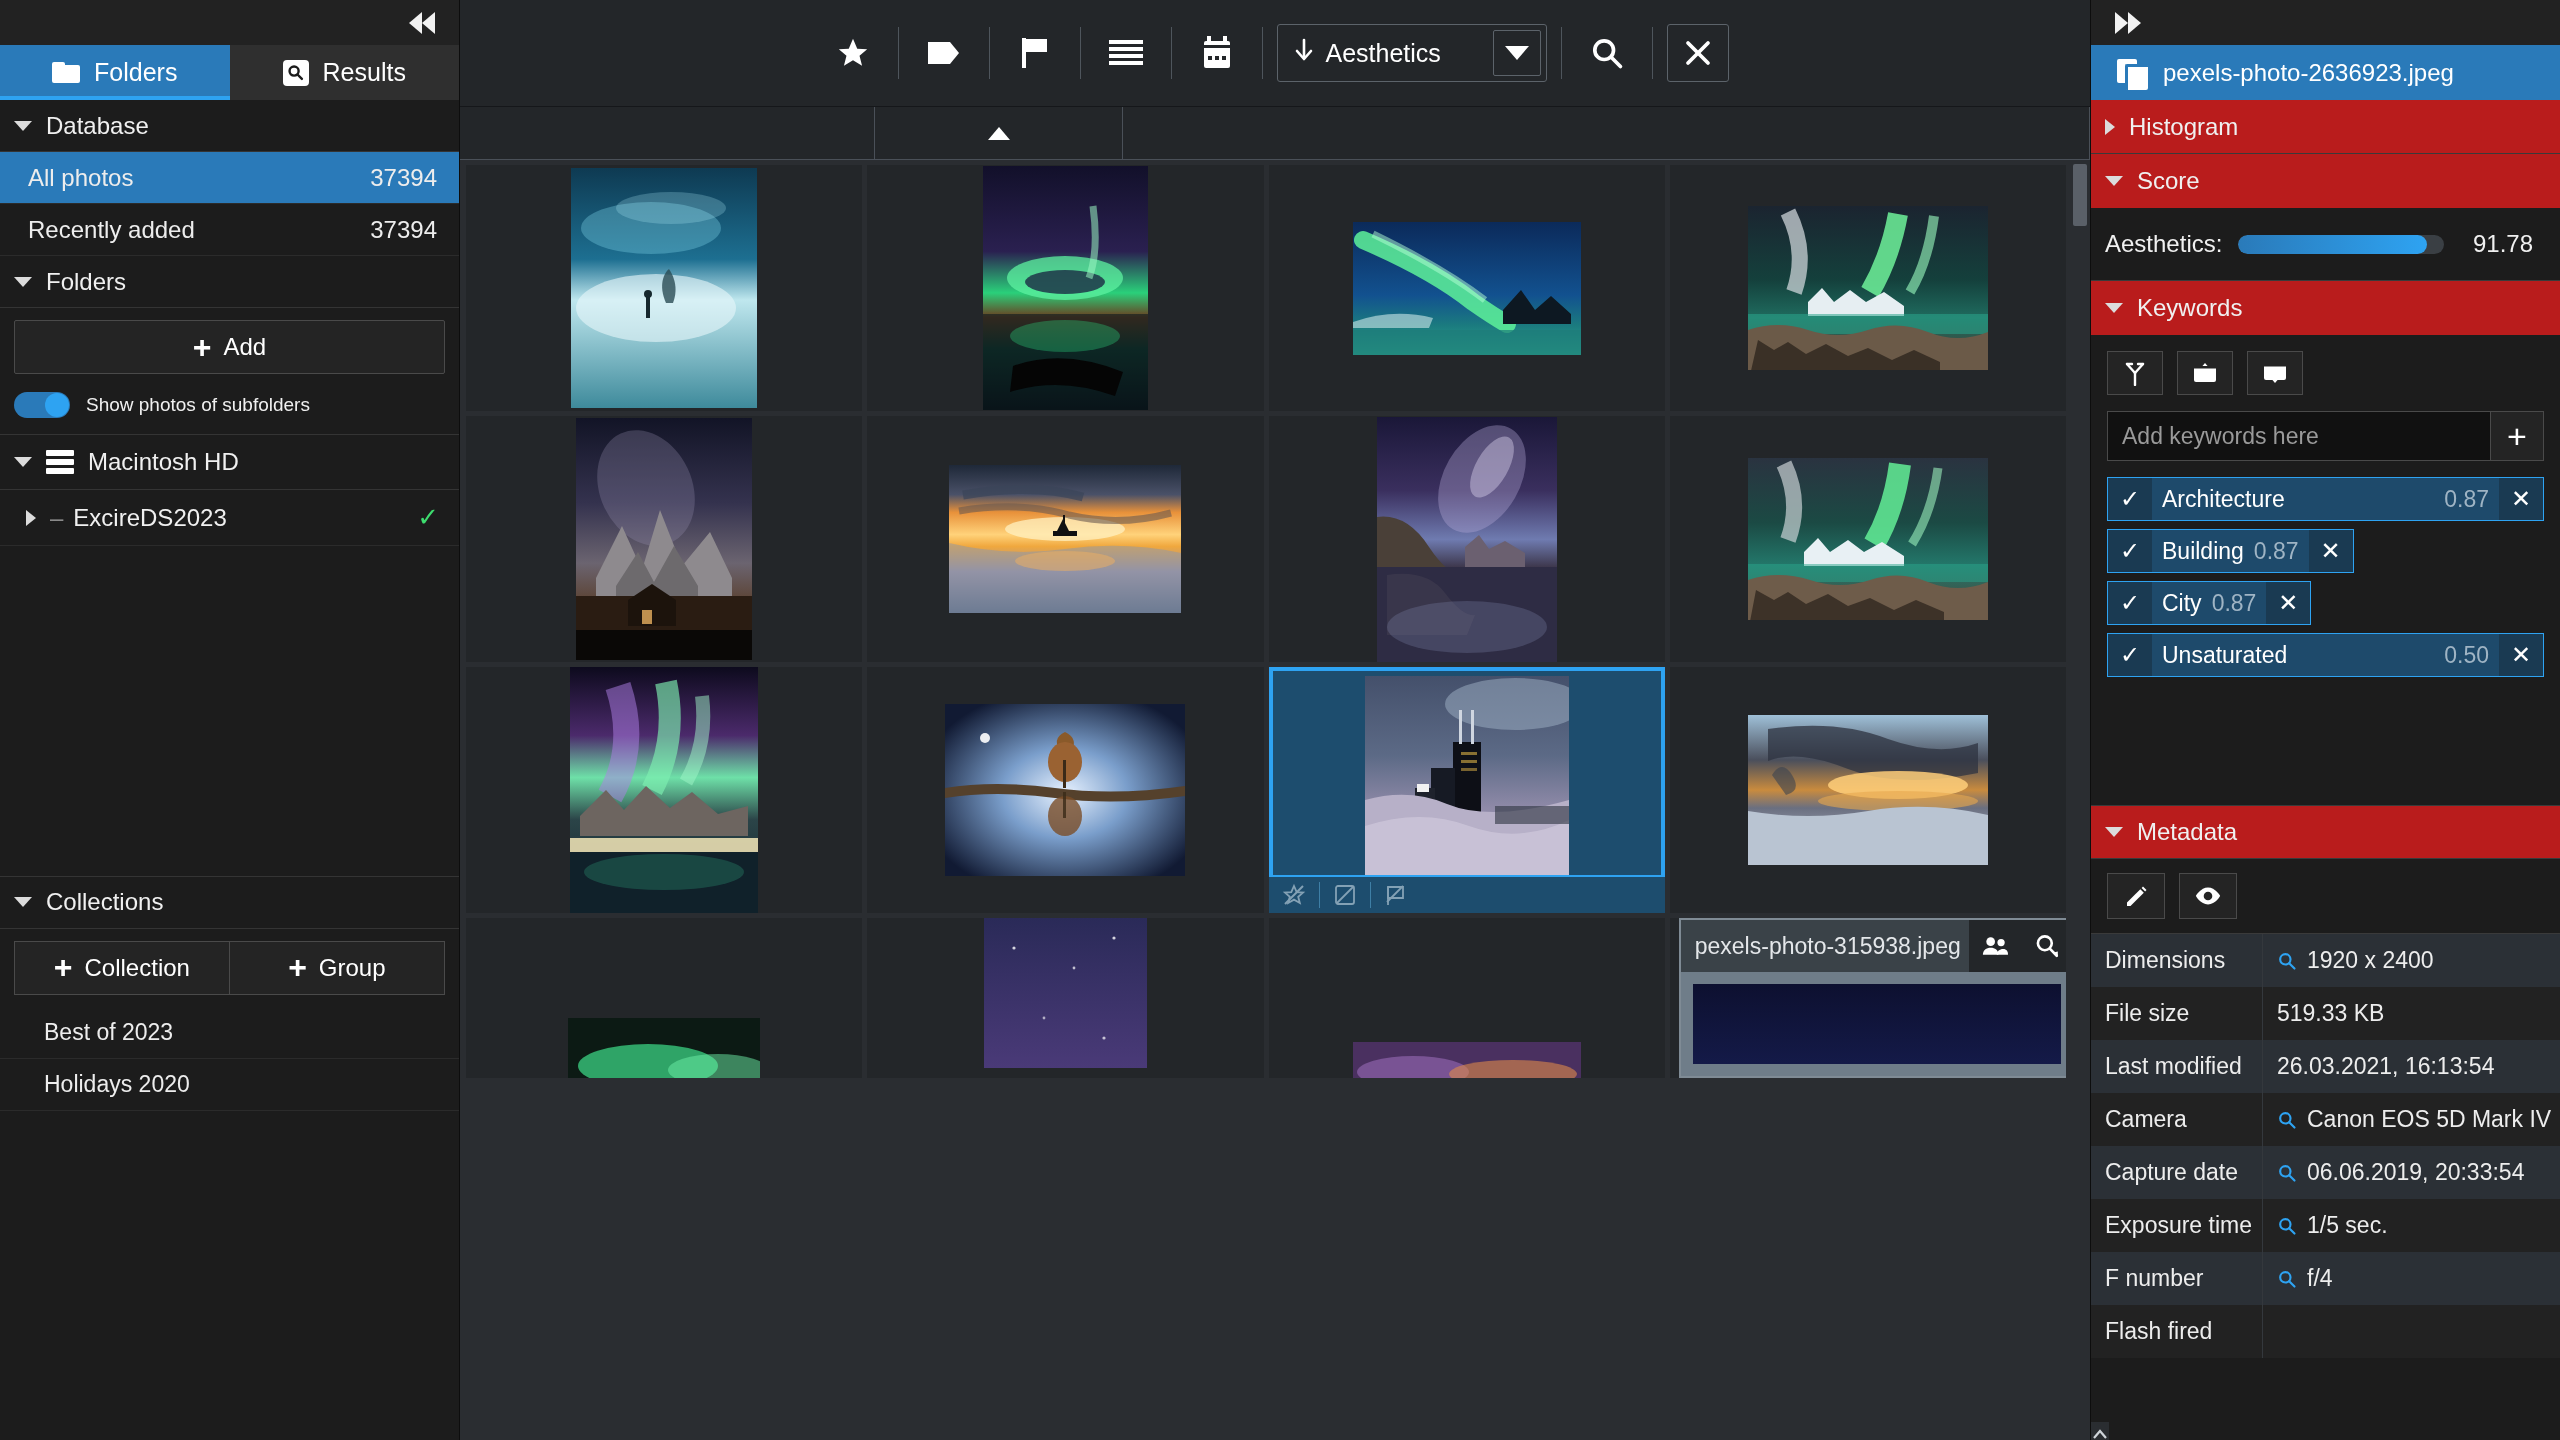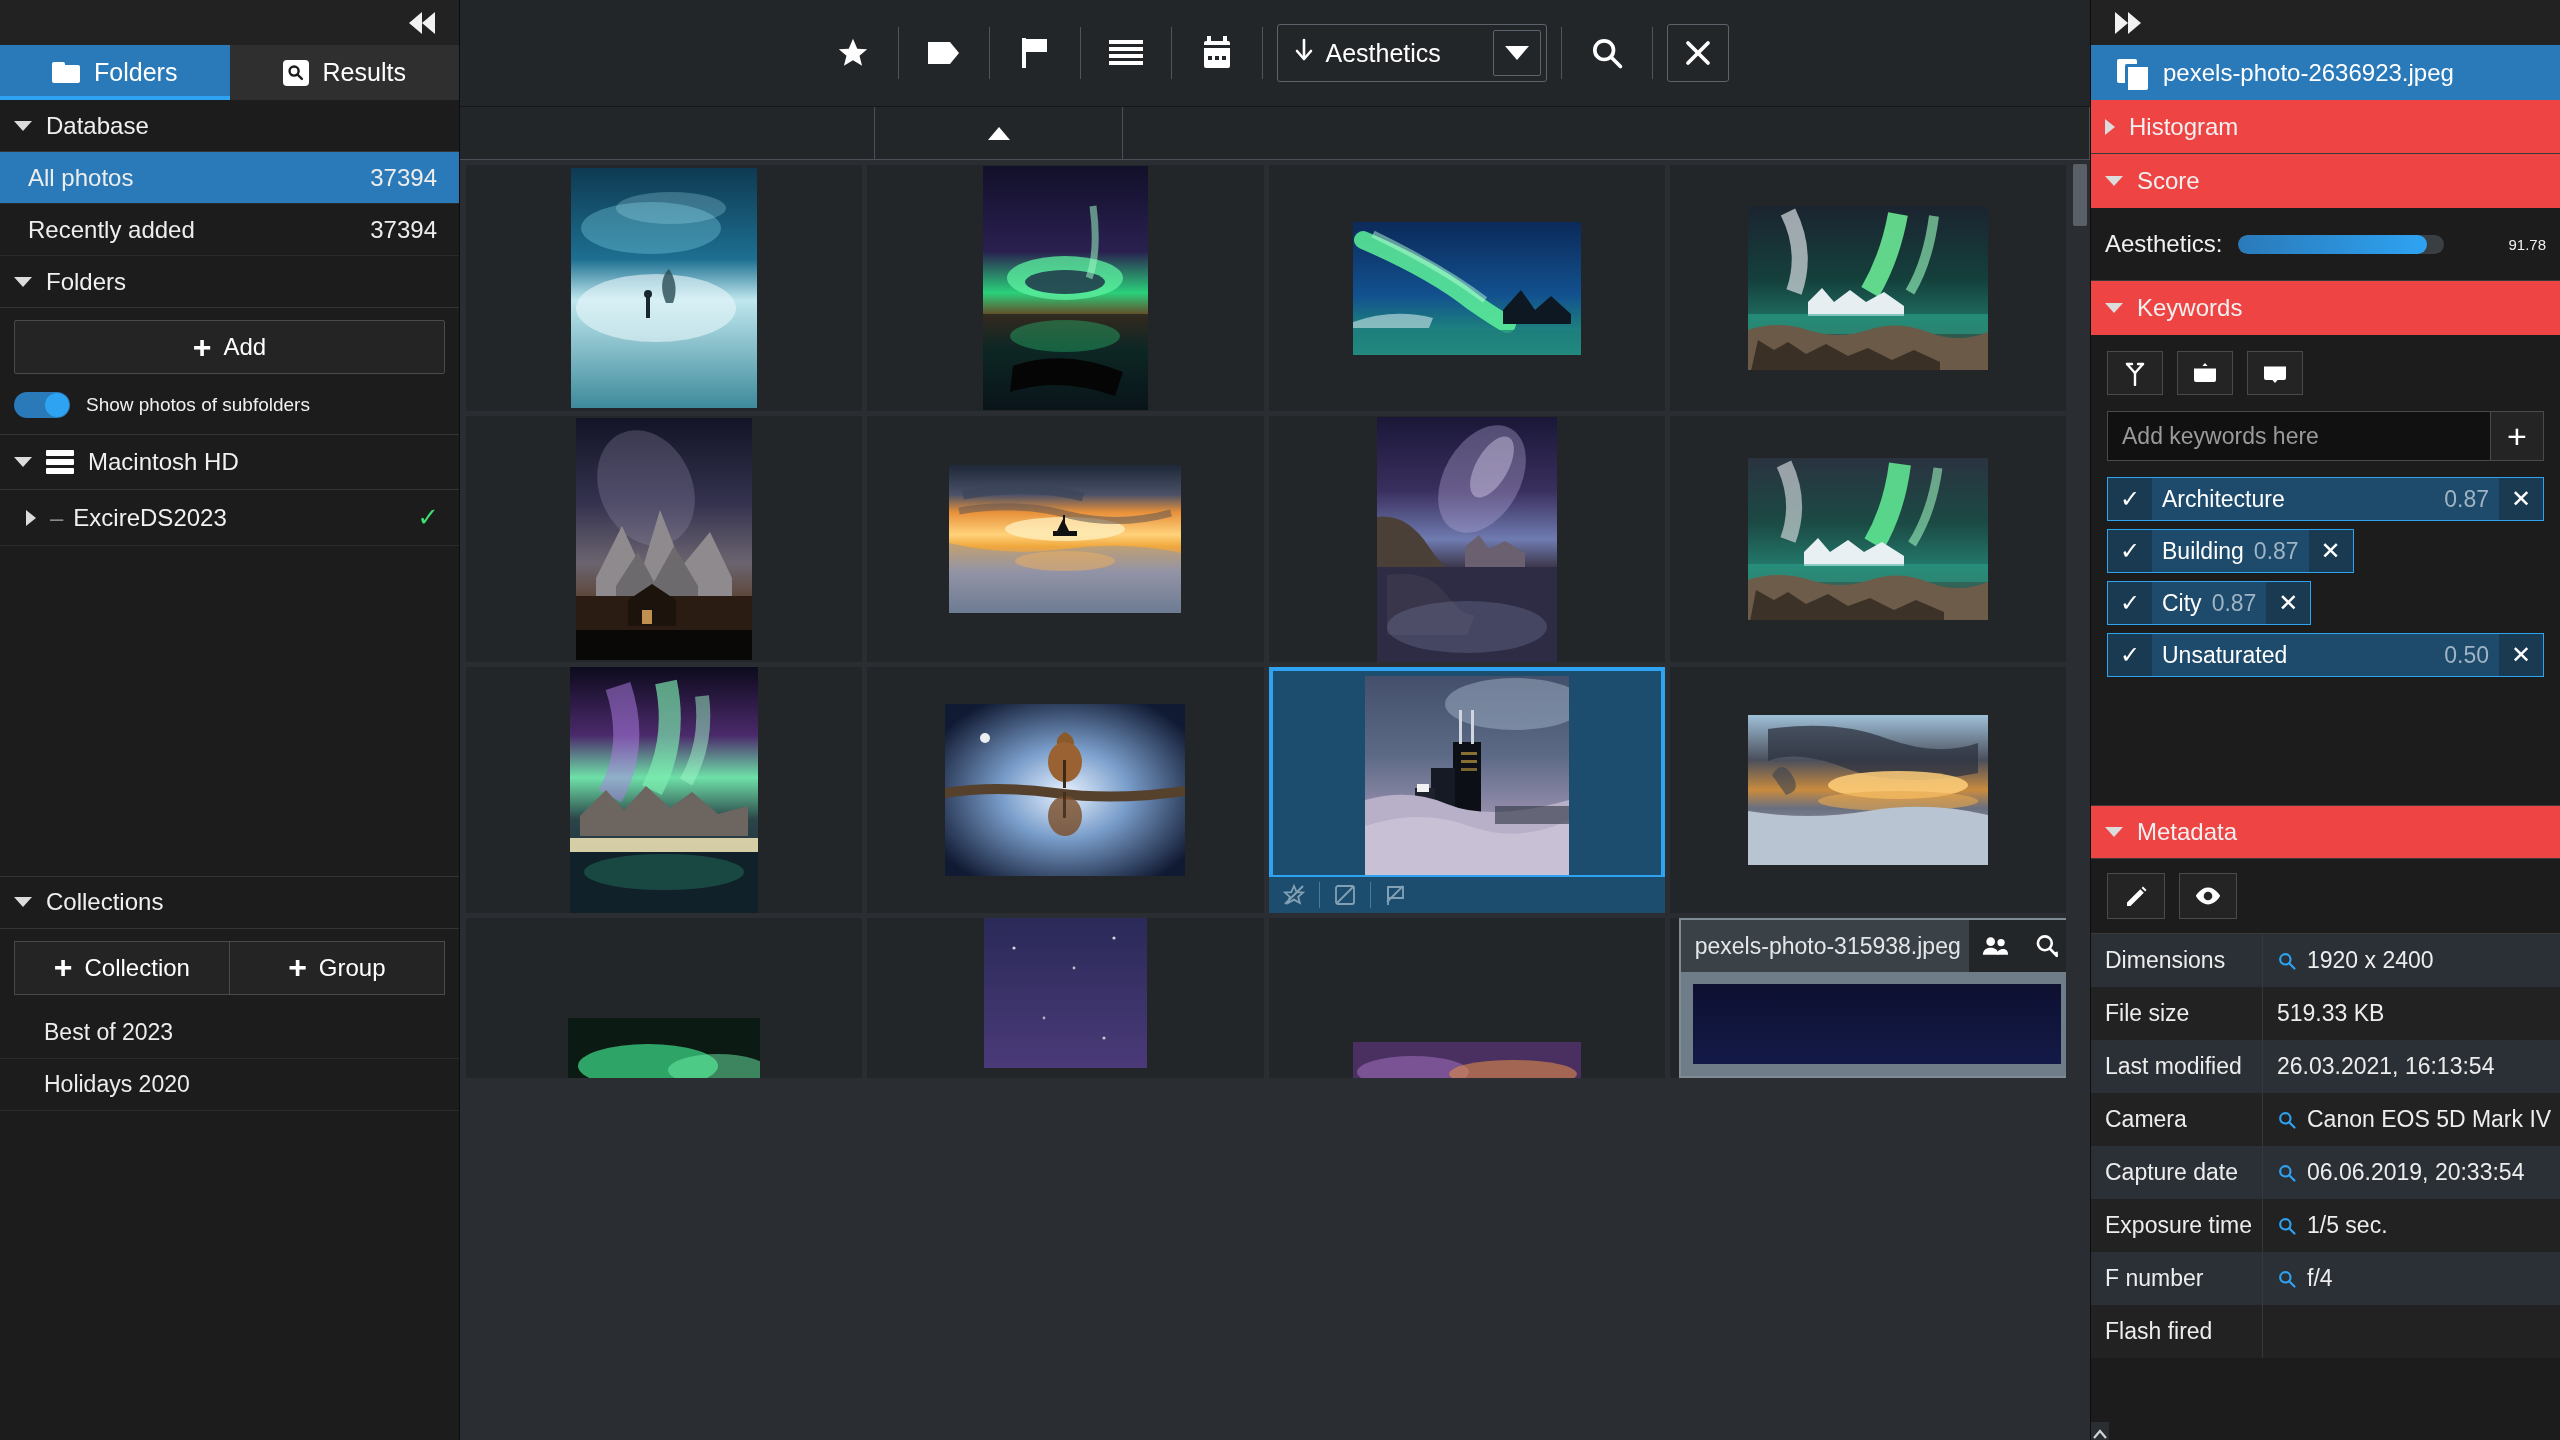--- a/index.html
+++ b/index.html
@@ -171,29 +171,29 @@
   .tri-r { width:0;height:0;border-top:11px solid transparent;border-bottom:11px solid transparent;border-left:13px solid #f2f2f2; }
   .rp-file {
     height:55px; background:#2a7ab9; display:flex;align-items:center;gap:16px;
     padding-left:26px; font-size:24px; color:#fff; cursor:pointer;
   }
   .docs-icon { width:30px;height:28px;position:relative;flex:0 0 30px; }
   .docs-icon::before{content:"";position:absolute;left:0;top:0;width:20px;height:24px;background:#fff;border-radius:2px;}
   .docs-icon::after{content:"";position:absolute;left:8px;top:5px;width:20px;height:23px;background:#fff;border-radius:2px;border-left:3px solid #2a7ab9;border-top:3px solid #2a7ab9;}
   .rp-sec {
     height:54px; display:flex;align-items:center;gap:14px;padding-left:14px;
-    font-size:24px;color:#f0f0f0;background:#ef4444;border-bottom:1px solid #3a3a3a;
+    font-size:24px;color:#f0f0f0;background:#b91c1c;border-bottom:1px solid #3a3a3a;
     cursor:pointer;
   }
   .rp-sec.noborder { border-bottom:none; }
   .score-body { padding: 22px 14px 22px 14px; border-bottom:1px solid #3a3a3a; }
   .score-row { display:flex;align-items:center;gap:16px;font-size:24px;color:#f0f0f0; }
   .bar-outer { flex:1; height:19px; background:#3a3f44; border-radius:10px; overflow:hidden; }
   .bar-inner { height:100%; background:linear-gradient(90deg,#2a7ab9,#2ea3f2); border-radius:10px; }
-  .score-val { min-width:86px; text-align:right; font-size:15px; }
+  .score-val { min-width:86px; text-align:center; font-size:24px; }
 
   .kw-btns { display:flex; gap:14px; padding: 16px 16px 10px 16px; }
   .kw-btn { width:56px;height:44px;border:1px solid #4a4a4a;background:#242424;display:flex;align-items:center;justify-content:center;cursor:pointer; }
   .kw-input-row { display:flex; padding: 6px 16px 12px 16px; }
   .kw-input {
     flex:1; height:50px; background:#111; border:1px solid #4a4a4a; border-right:none;
     color:#7dd3fc; font-size:23px; padding: 4px 14px; font-family:"Liberation Sans",sans-serif;
   }
   .kw-input::placeholder { color:#9a9a9a; }
   .kw-add { width:54px;height:50px;border:1px solid #4a4a4a;background:#242424;display:flex;align-items:center;justify-content:center;color:#fff;font-size:34px;cursor:pointer; }

